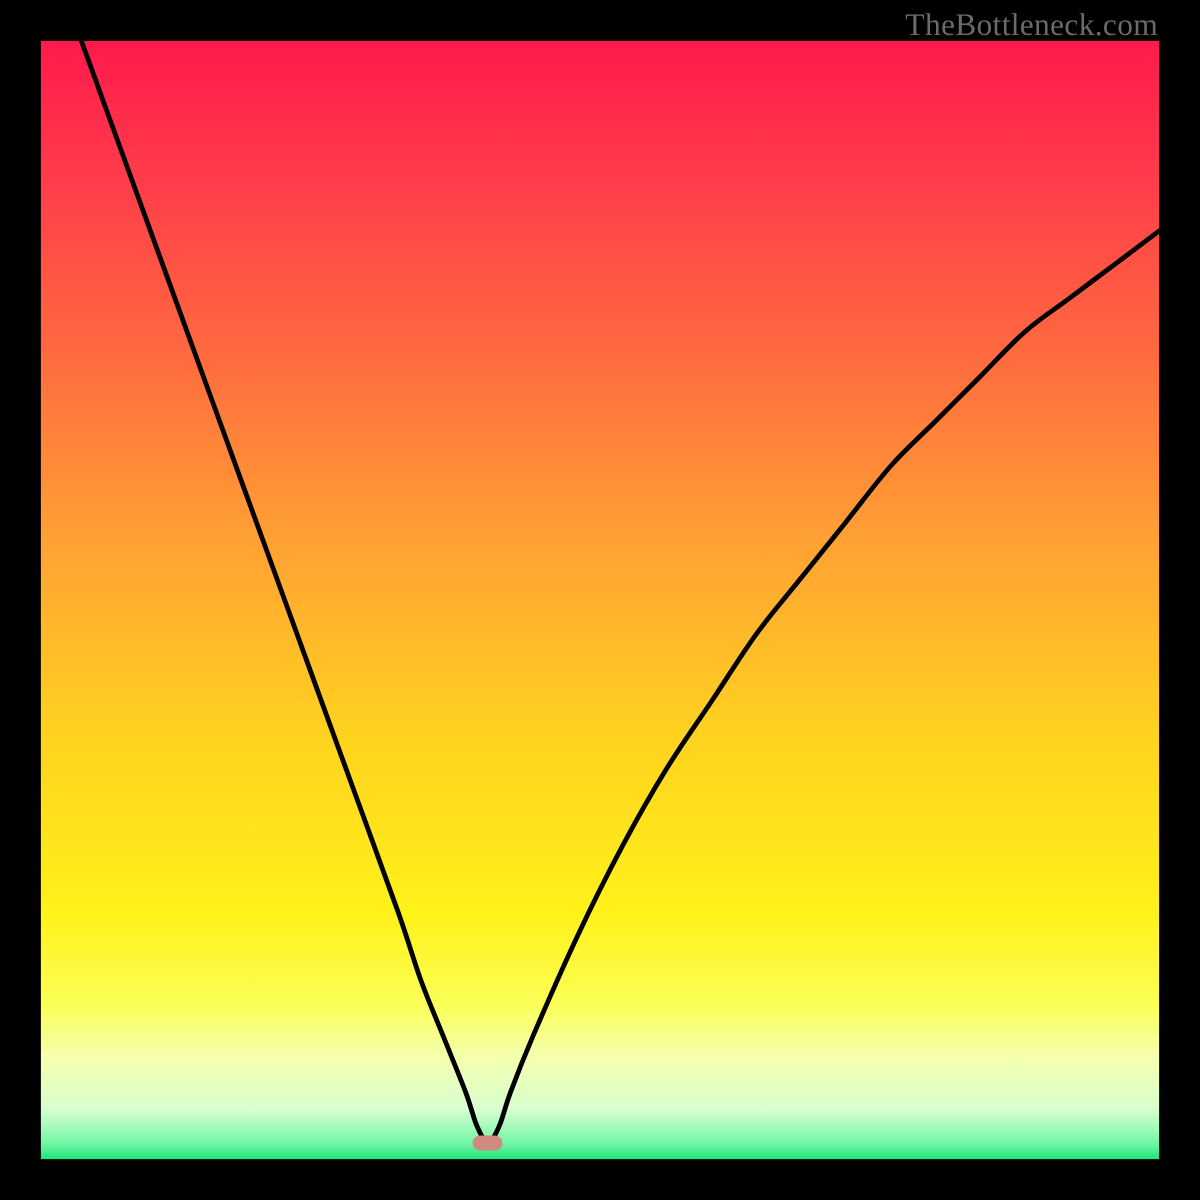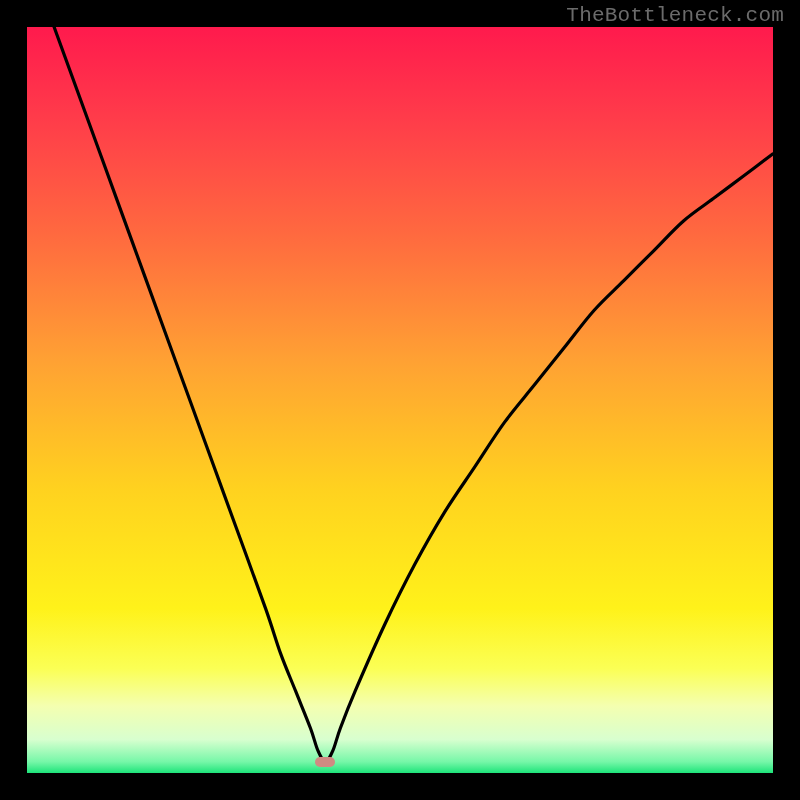--- a/index.html
+++ b/index.html
@@ -24,22 +24,22 @@
   }
   .curve-svg {
     position: absolute;
     inset: 0;
     width: 100%;
     height: 100%;
   }
   .watermark {
     position: absolute;
     top: 4px;
-    right: 16px;
-    font-family: Liberation Mono, monospace;
+    right: 28px;
+    font-family: Liberation Serif, serif;
     font-size: 21px;
     color: #6b6b6b;
     letter-spacing: 0.2px;
   }
   .min-marker {
     position: absolute;
     width: 20px;
     height: 10px;
     border-radius: 5px;
     transform: translate(-50%, -50%);

